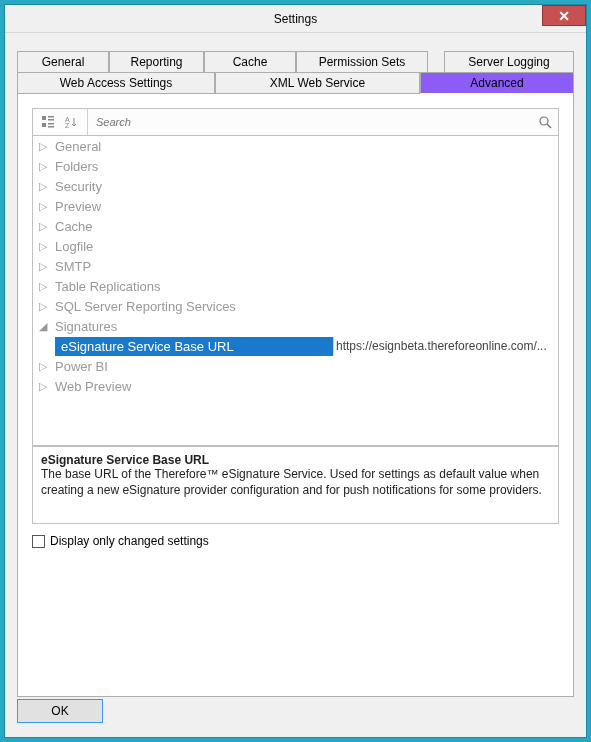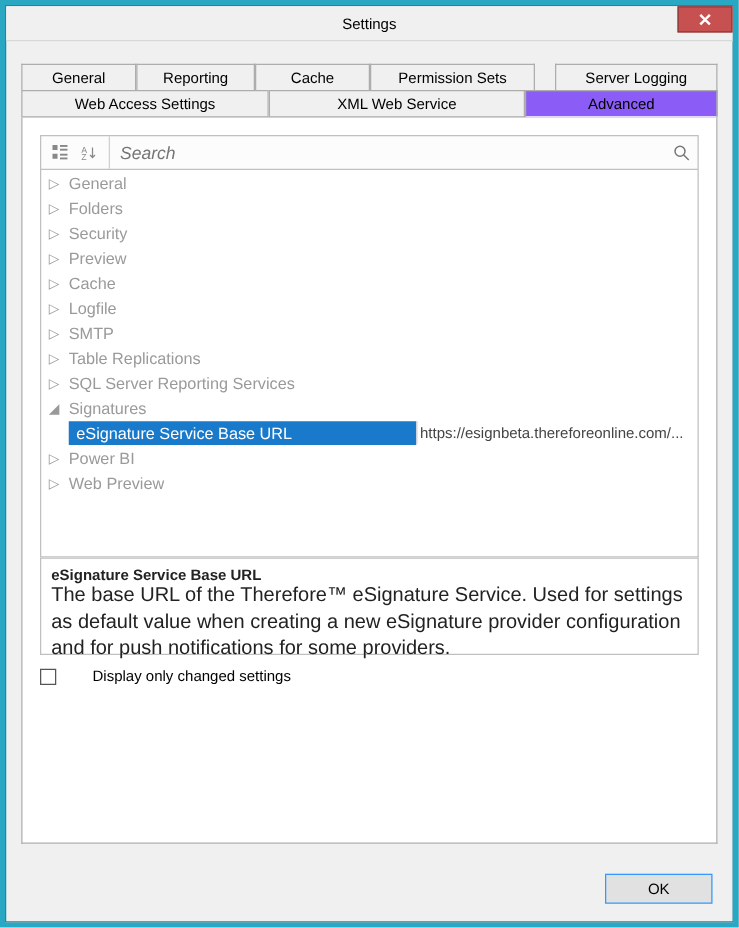--- a/index.html
+++ b/index.html
@@ -121,21 +121,21 @@
       flex: 1;
       display: flex;
       align-items: center;
       position: relative;
     }
     .search-input {
       flex: 1;
       border: none;
       outline: none;
       padding: 0 8px;
-      font-size: 14px;
+      font-size: 11px;
       color: #888;
       font-style: italic;
       background: transparent;
     }
     .search-icon {
       width: 26px;
       display: flex;
       align-items: center;
       justify-content: center;
       color: #666;
@@ -195,46 +195,46 @@
       padding: 6px 8px;
       margin-top: 0;
       height: 78px;
     }
     .desc-title {
       font-weight: bold;
       font-size: 12px;
       color: #222;
     }
     .desc-text {
-      font-size: 16px;
+      font-size: 12px;
       color: #222;
       line-height: 1.3;
     }
     .checkbox-row {
       display: flex;
       align-items: center;
       padding: 10px 0 0 0;
       gap: 5px;
     }
     .checkbox {
       width: 13px;
       height: 13px;
       border: 1px solid #555;
       background: #fff;
       cursor: pointer;
     }
     .checkbox-label {
       font-size: 12px;
-      margin-left: 24px;
     }
     .button-row {
       display: flex;
       justify-content: flex-end;
       gap: 8px;
-      padding: 24px 4px 4px 0;
+      padding: 2px 4px 4px 0;
+      flex-direction: column;
     }
     .btn {
       width: 86px;
       height: 24px;
       background: #e1e1e1;
       border: 1px solid #adadad;
       font-size: 12px;
       cursor: pointer;
       display: flex;
       align-items: center;

